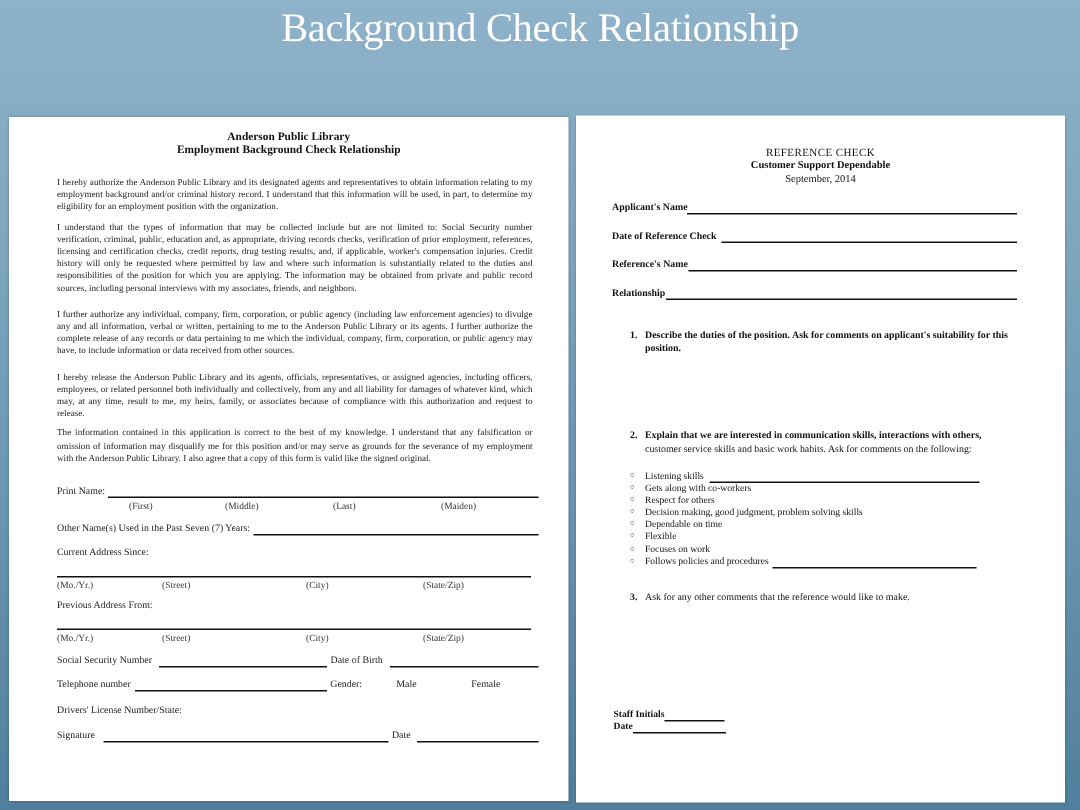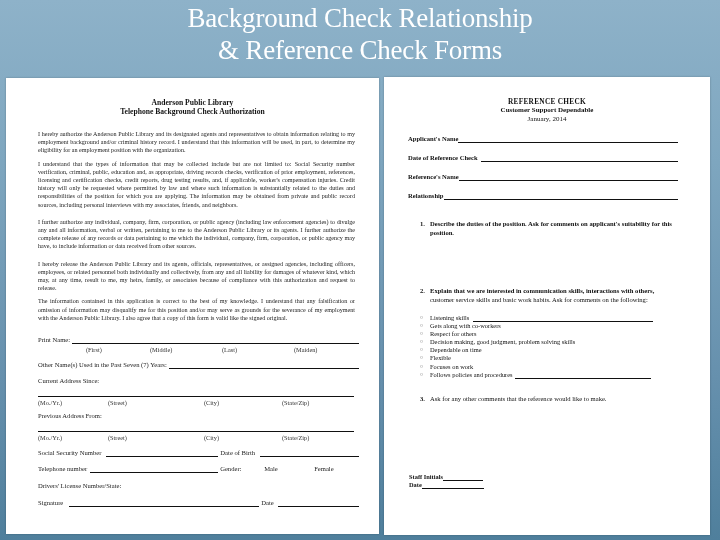--- a/index.html
+++ b/index.html
@@ -19,21 +19,21 @@
     }
     .page {
       position: absolute; background: #ffffff;
       box-shadow: 0 0 2px rgba(0,0,0,0.25);
       overflow: hidden;
     }
     .page-left { left: 6px; top: 78px; width: 373px; height: 456px; }
     .page-right { left: 384px; top: 77px; width: 326px; height: 458px; }
 
     .doc-head { text-align: center; font-weight: bold; font-size: 7.6px; line-height: 9px; }
-    .page-left .doc-head { margin-top: 20px; }
+    .page-left .doc-head { margin-top: 8px; }
     .p {
       font-size: 6.1px; line-height: 8.2px; text-align: justify;
       margin: 0 24px 0 32px; color: #222;
     }
     .p + .p { margin-top: 5px; }
     .p.first { margin-top: 14px; }
     .p.gap { margin-top: 9px; }
 
     .field-row {
       display: flex; align-items: flex-end; margin: 0 20px 0 32px;
@@ -41,21 +41,21 @@
     }
     .field-row .blank { flex: 1; border-bottom: 0.9px solid #111; height: 7px; margin-left: 2px; }
     .field-row .blank.fixed { flex: none; }
     .sub-labels {
       display: flex; margin: 2px 24px 0 32px; font-size: 6.3px; color: #333;
     }
     .sub-labels span { display: inline-block; }
     .line-only { margin: 0 25px 0 32px; border-bottom: 0.9px solid #111; height: 12px; }
 
     .right-head { margin-top: 8px; }
-    .right-head .t1 { font-size: 7.3px; font-weight: bold; letter-spacing: 0.3px; margin-top: 20px; }
+    .right-head .t1 { font-size: 7.3px; font-weight: normal; letter-spacing: 0.3px; margin-top: 20px; }
     .right-head .t2, .right-head .t3 { font-size: 7px; font-weight: bold; }
     .right-head .t3 { font-weight: normal; }
     .r-field {
       display: flex; align-items: flex-end;
       margin: 0 32px 0 24px; font-size: 6.6px; font-weight: bold; line-height: 8px;
     }
     .r-field .blank { flex: 1; border-bottom: 0.9px solid #111; height: 7px; }
     .q {
       display: flex; margin: 0 32px 0 36px; font-size: 6.6px; font-weight: bold; line-height: 8.5px;
     }
@@ -68,27 +68,26 @@
     .bullet .blank { border-bottom: 0.9px solid #111; height: 7px; margin-left: 2px; }
     .staff { margin-left: 25px; font-size: 6.4px; font-weight: bold; line-height: 8px; }
     .staff .row { display: flex; align-items: flex-end; }
     .staff .blank { border-bottom: 0.9px solid #111; height: 7px; }
   </style>
 </head>
 <body>
 
 <div class="slide-title">
   <div>Background Check Relationship</div>
-  <div>&amp; Reference Check Forms</div>
 </div>
 
 <div class="page page-left">
   <div class="doc-head">
     <div>Anderson Public Library</div>
-    <div>Telephone Background Check Authorization</div>
+    <div>Employment Background Check Relationship</div>
   </div>
 
   <p class="p first">I hereby authorize the Anderson Public Library and its designated agents and representatives to obtain information relating to my employment background and/or criminal history record. I understand that this information will be used, in part, to determine my eligibility for an employment position with the organization.</p>
   <p class="p">I understand that the types of information that may be collected include but are not limited to: Social Security number verification, criminal, public, education and, as appropriate, driving records checks, verification of prior employment, references, licensing and certification checks, credit reports, drug testing results, and, if applicable, worker's compensation injuries. Credit history will only be requested where permitted by law and where such information is substantially related to the duties and responsibilities of the position for which you are applying. The information may be obtained from private and public record sources, including personal interviews with my associates, friends, and neighbors.</p>
   <p class="p gap">I further authorize any individual, company, firm, corporation, or public agency (including law enforcement agencies) to divulge any and all information, verbal or written, pertaining to me to the Anderson Public Library or its agents. I further authorize the complete release of any records or data pertaining to me which the individual, company, firm, corporation, or public agency may have, to include information or data received from other sources.</p>
   <p class="p gap">I hereby release the Anderson Public Library and its agents, officials, representatives, or assigned agencies, including officers, employees, or related personnel both individually and collectively, from any and all liability for damages of whatever kind, which may, at any time, result to me, my heirs, family, or associates because of compliance with this authorization and request to release.</p>
   <p class="p">The information contained in this application is correct to the best of my knowledge. I understand that any falsification or omission of information may disqualify me for this position and/or may serve as grounds for the severance of my employment with the Anderson Public Library. I also agree that a copy of this form is valid like the signed original.</p>
 
   <div class="field-row" style="margin-top:14px;">
     <span>Print Name:</span>
@@ -152,21 +151,21 @@
     <span class="blank fixed" style="width:190px;margin:0 2px 0 6px;"></span>
     <span>Date</span>
     <span class="blank" style="margin-left:4px;"></span>
   </div>
 </div>
 
 <div class="page page-right">
   <div class="doc-head right-head">
     <div class="t1">REFERENCE CHECK</div>
     <div class="t2">Customer Support Dependable</div>
-    <div class="t3">January, 2014</div>
+    <div class="t3">September, 2014</div>
   </div>
 
   <div class="r-field" style="margin-top:11px;">
     <span>Applicant's Name</span>
     <span class="blank"></span>
   </div>
   <div class="r-field" style="margin-top:11px;">
     <span>Date of Reference Check</span>
     <span class="blank" style="margin-left:3px;"></span>
   </div>

